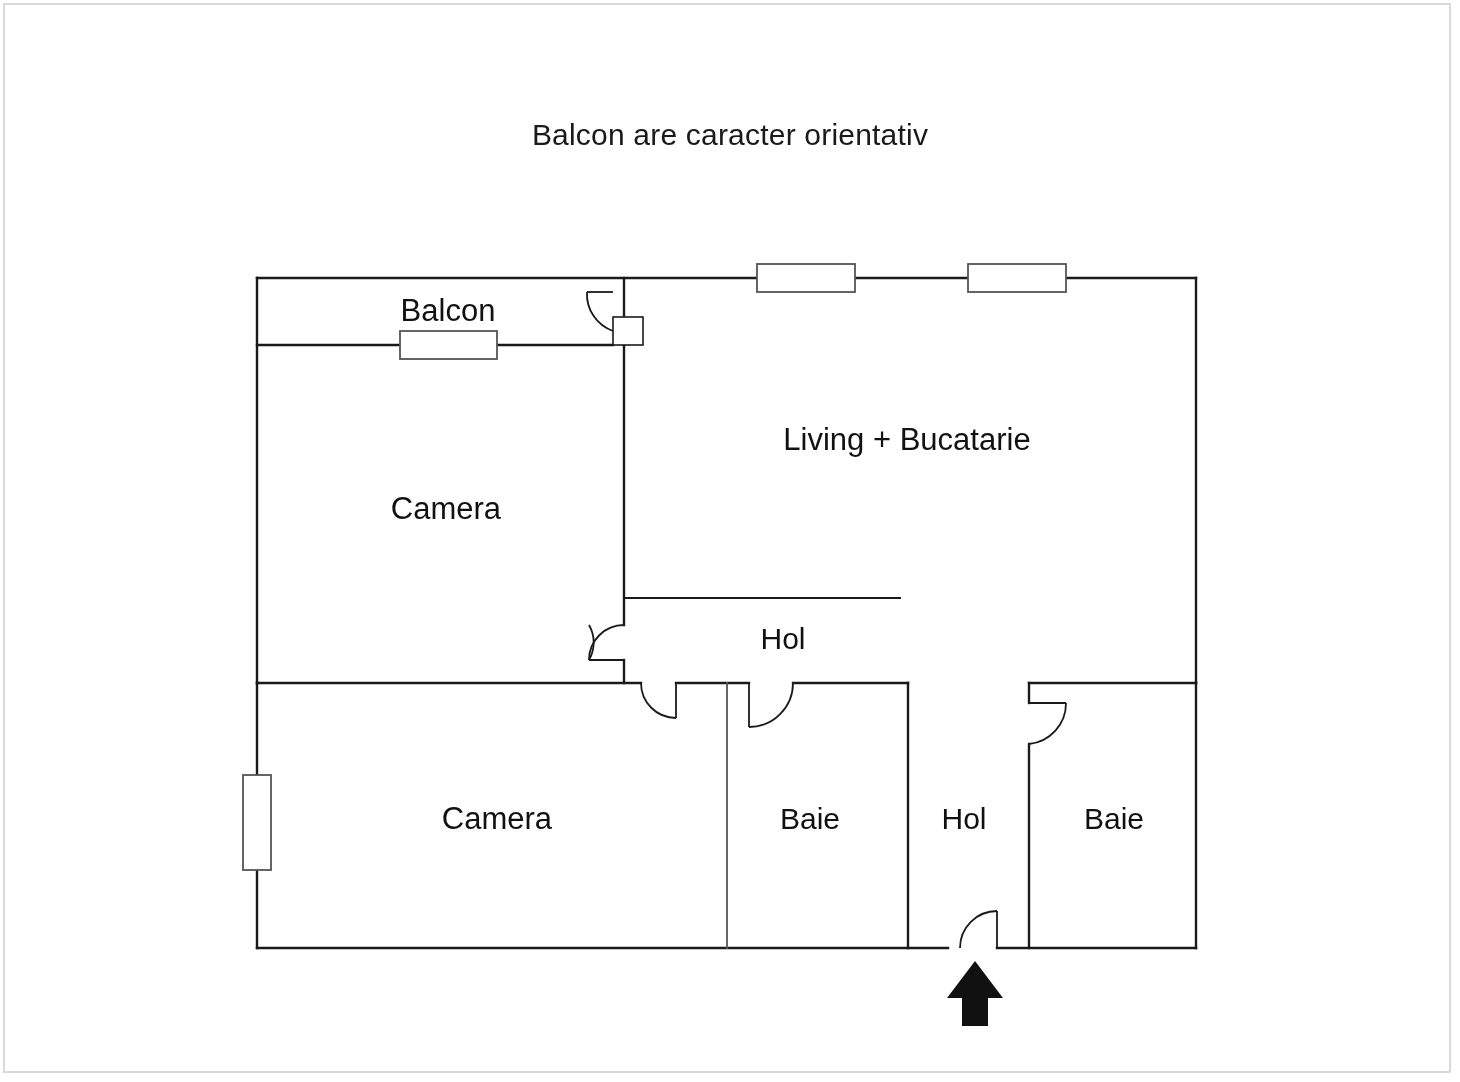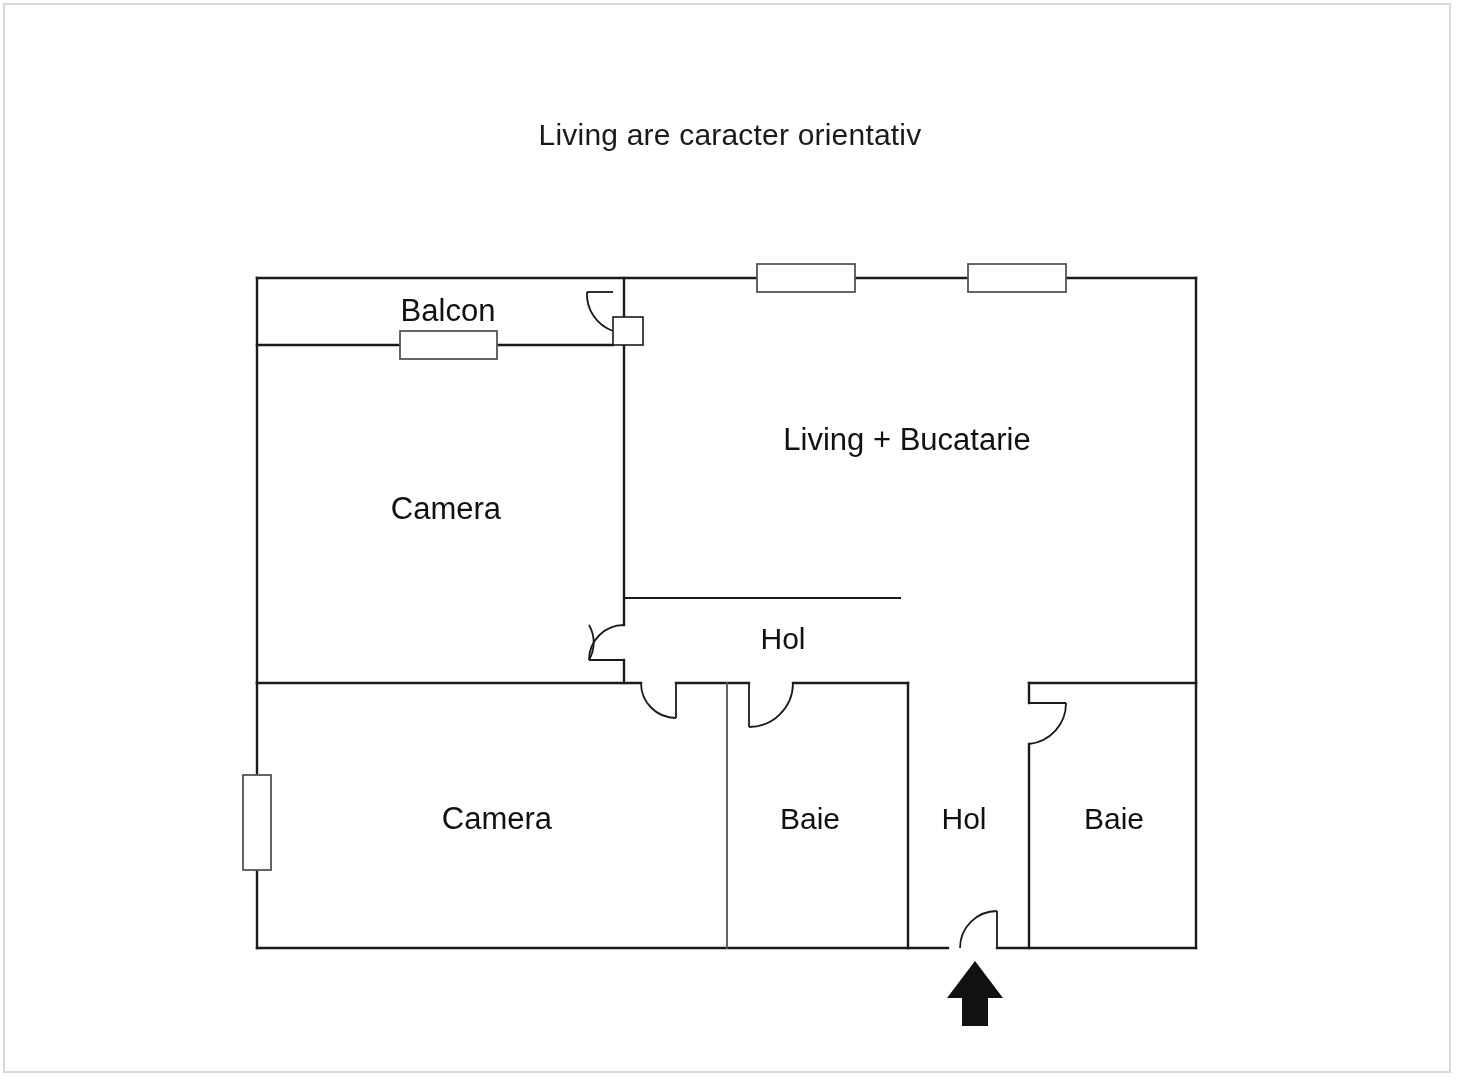--- a/index.html
+++ b/index.html
@@ -55,21 +55,21 @@
     font-size: 30px;
   }
 </style>
 </head>
 <body>
 
 <div id="page">
 
   <div id="page-border"></div>
 
-  <div id="plan-title">Living are caracter orientativ</div>
+  <div id="plan-title">Balcon are caracter orientativ</div>
 
   <svg id="floorplan-svg" width="1460" height="1082" viewBox="0 0 1460 1082">
 
     <g fill="none" stroke="#1a1a1a" stroke-width="2.4" stroke-linecap="square">
 
       <path d="M 257 278 L 1196 278"></path>
 
       <path d="M 1196 278 L 1196 683"></path>
       <path d="M 1196 683 L 1196 948"></path>
 

